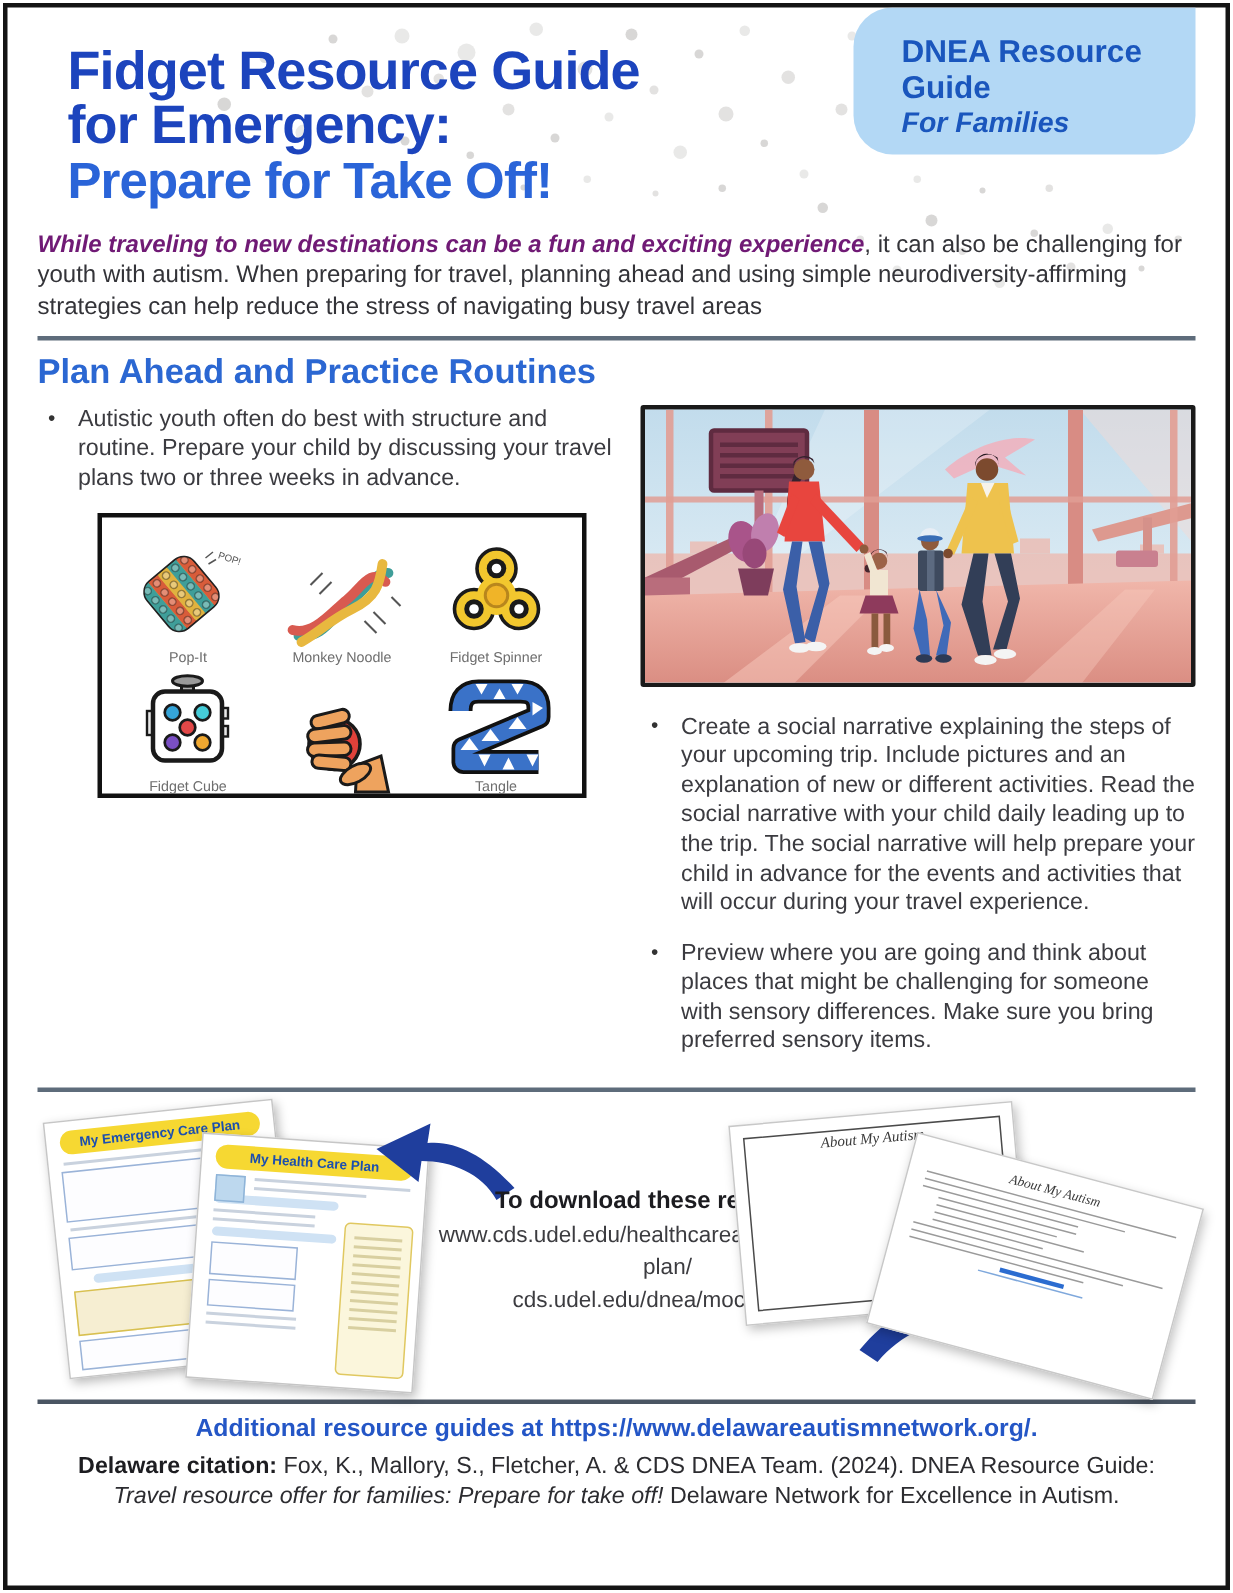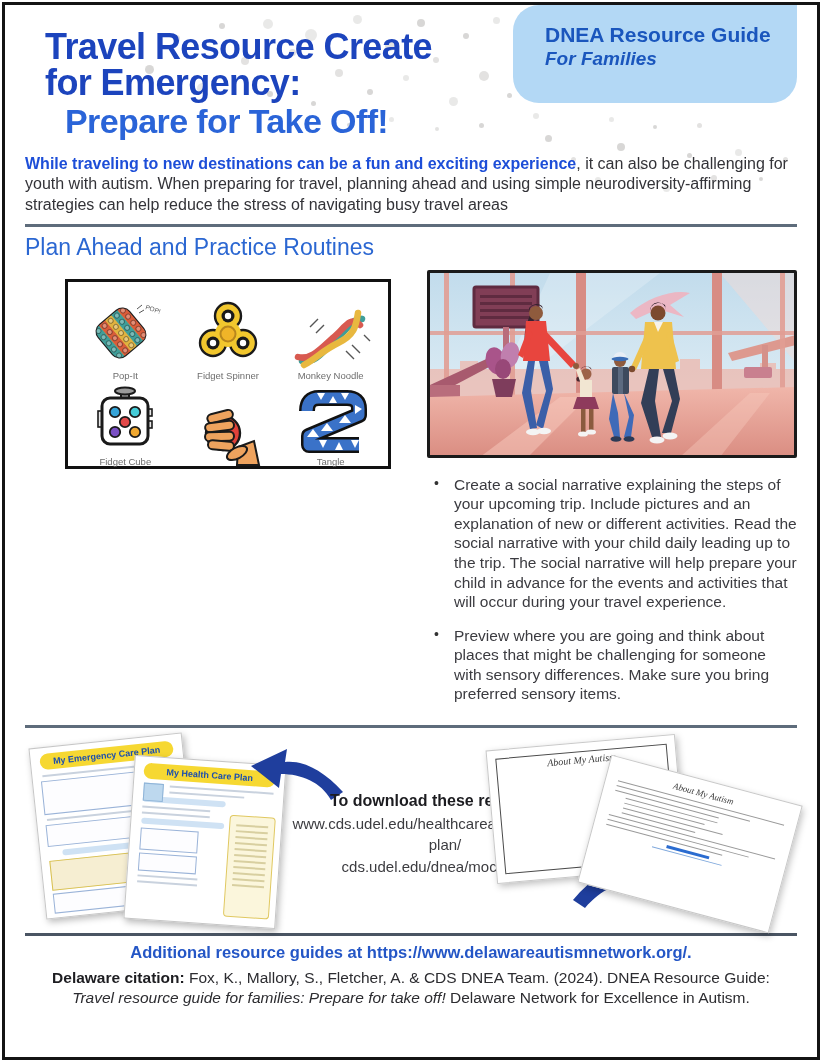--- a/index.html
+++ b/index.html
@@ -7,35 +7,35 @@
   .page { width:818px; height:1058px; margin:2px auto; border:3px solid #141414;
           position:relative; overflow:hidden; background:#fff; }
   .content { padding:0 20px; position:relative; }
 
   
   .header { position:relative; height:142px; margin-top:0; }
   .dots-layer { position:absolute; left:0; top:0; width:812px; height:210px; z-index:0; pointer-events:none; }
   .dot { position:absolute; border-radius:50%; background:#d4d3d1; }
   .title-block { position:relative; z-index:1; padding:24px 0 0 20px; }
   .title-dark { font-size:36px; font-weight:800; color:#1c44bd; line-height:1.0; letter-spacing:-0.6px; }
-  .title-light { font-size:34px; font-weight:800; color:#2a64d8; line-height:1.0; letter-spacing:-0.6px; margin-top:3px;margin-left:20px; }
-  .badge { position:absolute; z-index:2; right:0; top:0; width:284px; height:98px;
+  .title-light { font-size:34px; font-weight:800; color:#2a64d8; line-height:1.0; letter-spacing:-0.6px; margin-top:3px; }
+  .badge { position:absolute; z-index:2; right:0; top:0; width:228px; height:98px;
            background:#b3d8f5; border-radius:26px 0 26px 26px; padding:18px 0 0 32px; }
   .badge-title { font-size:21px; font-weight:800; color:#1a56bd; }
   .badge-sub { font-size:19px; font-weight:700; font-style:italic; color:#1a56bd; margin-top:1px; }
 
   .intro { margin-top:7px; font-size:16px; line-height:1.27; color:#333338; position:relative; z-index:1; }
-  .intro strong { color:#1d4ed8; }
+  .intro strong { color:#701a75;font-style:italic; }
 
   .divider { height:3px; background:#5e6c7b; border:none; }
   .div1 { margin:9px 0 7px; }
   .div2 { margin:7px 0 8px; }
   .div3 { margin:5px 0 7px; background:#4a5563; }
 
-  h2.section { font-size:23px; font-weight:400; color:#2b67d2; margin:2px 0 9px; }
+  h2.section { font-size:23px; font-weight:700; color:#2b67d2; margin:2px 0 9px; }
 
   .cols { display:flex; gap:14px; }
   .col-left { width:404px; }
   .col-right { flex:1; }
   ul.bullets { list-style:none; }
   ul.bullets li { position:relative; padding-left:27px; font-size:15.5px; line-height:1.26;
                   color:#3b3b40; margin-bottom:14px; }
   ul.bullets li::before { content:"•"; position:absolute; left:7px; top:0; font-size:14px; color:#333; }
 
   figure.family-fig { border:3px solid #1a1a1a; border-radius:2px; width:370px; height:188px;
@@ -145,38 +145,39 @@
           <div class="dot" style="left: 662px; top: 148px; width: 5px; height: 5px; opacity: 0.9;"></div>
           <div class="dot" style="left: 686px; top: 170px; width: 6px; height: 6px; opacity: 0.65;"></div>
           <div class="dot" style="left: 710px; top: 144px; width: 7px; height: 7px; opacity: 0.5;"></div>
           <div class="dot" style="left: 734px; top: 172px; width: 4px; height: 4px; opacity: 0.9;"></div>
           <div class="dot" style="left: 758px; top: 152px; width: 5px; height: 5px; opacity: 0.65;"></div>
           <div class="dot" style="left: 584px; top: 112px; width: 5px; height: 5px; opacity: 0.5;"></div>
           <div class="dot" style="left: 628px; top: 120px; width: 4px; height: 4px; opacity: 0.9;"></div>
           <div class="dot" style="left: 672px; top: 118px; width: 5px; height: 5px; opacity: 0.65;"></div>
         </div>
       <div class="title-block">
-        <div class="title-dark"><span>Travel Resource Create</span><br><span>for Emergency:</span></div>
+        <div class="title-dark"><span>Fidget Resource Guide</span><br><span>for Emergency:</span></div>
         <div class="title-light">Prepare for Take Off!</div>
       </div>
       <div class="badge">
         <div class="badge-title">DNEA Resource Guide</div>
         <div class="badge-sub">For Families</div>
       </div>
     </div>
 
     <p class="intro"><strong>While traveling to new destinations can be a fun and exciting experience</strong><span>, it can also be challenging for youth with autism. When preparing for travel, planning ahead and using simple neurodiversity-affirming strategies can help reduce the stress of navigating busy travel areas</span></p>
 
     <div class="divider div1"></div>
 
     <h2 class="section">Plan Ahead and Practice Routines</h2>
 
     <div class="cols">
       <div class="col-left">
         <ul class="bullets">
+          <li>Autistic youth often do best with structure and routine. Prepare your child by discussing your travel plans two or three weeks in advance.</li>
         </ul>
 
         <figure class="fidget-fig">
           <div class="toy">
             <svg width="72" height="70" viewBox="0 0 72 70">
               <g transform="rotate(-40 32 34)">
                 <rect x="12" y="14" width="40" height="40" rx="9" fill="#e0b23f" stroke="#222" stroke-width="2"></rect>
                 <clipPath id="popclip">
                     <rect x="12" y="14" width="40" height="40" rx="9"></rect>
                   </clipPath>
@@ -214,51 +215,51 @@
                       <circle cx="48" cy="50" r="2.4"></circle>
                   </g>
                 </g>
               </g>
               <text x="56" y="10" font-size="6.5" fill="#555" transform="rotate(18 56 10)">POP!</text>
               <path d="M48,10 l5,-4 M50,14 l5,-3" stroke="#555" stroke-width="1" fill="none"></path>
             </svg>
             <figcaption class="toy-label">Pop-It</figcaption>
           </div>
 
+          <div class="toy" style="margin-top:18px">
+            <svg width="86" height="64" viewBox="0 0 86 64">
+              <g fill="none" stroke-linecap="round" stroke-width="6.5">
+                <path d="M14,56 C30,58 36,44 48,34 S66,12 74,14" stroke="#3f9e99"></path>
+                <path d="M10,52 C24,56 36,40 46,32 S62,10 72,20" stroke="#d85a50"></path>
+                <path d="M16,60 C30,52 34,46 50,38 S68,22 70,8" stroke="#e8b83f"></path>
+              </g>
+              <g stroke="#555" stroke-width="1.4" fill="none">
+                <path d="M22,22 l8,-8 M28,28 l8,-8 M58,46 l8,8 M64,40 l8,8 M76,30 l6,6"></path>
+              </g>
+            </svg>
+            <figcaption class="toy-label">Monkey Noodle</figcaption>
+          </div>
+
           <div class="toy">
             <svg width="68" height="70" viewBox="0 0 68 70">
               <g stroke="#1a1a1a" stroke-width="2.4" fill="#f2c72e">
                 <circle cx="34" cy="17" r="13"></circle>
                 <circle cx="19" cy="44" r="13"></circle>
                 <circle cx="49" cy="44" r="13"></circle>
                 <circle cx="34" cy="35" r="13" stroke="none"></circle>
               </g>
               <circle cx="34" cy="17" r="6.5" fill="#1a1a1a"></circle>
                 <circle cx="34" cy="17" r="3.2" fill="#fff"></circle>
               <circle cx="19" cy="44" r="6.5" fill="#1a1a1a"></circle>
                 <circle cx="19" cy="44" r="3.2" fill="#fff"></circle>
               <circle cx="49" cy="44" r="6.5" fill="#1a1a1a"></circle>
                 <circle cx="49" cy="44" r="3.2" fill="#fff"></circle>
               <circle cx="34" cy="35" r="7.5" fill="#f0b428" stroke="#b8861d" stroke-width="2"></circle>
             </svg>
             <figcaption class="toy-label">Fidget Spinner</figcaption>
-          </div>
-
-          <div class="toy" style="margin-top:18px">
-            <svg width="86" height="64" viewBox="0 0 86 64">
-              <g fill="none" stroke-linecap="round" stroke-width="6.5">
-                <path d="M14,56 C30,58 36,44 48,34 S66,12 74,14" stroke="#3f9e99"></path>
-                <path d="M10,52 C24,56 36,40 46,32 S62,10 72,20" stroke="#d85a50"></path>
-                <path d="M16,60 C30,52 34,46 50,38 S68,22 70,8" stroke="#e8b83f"></path>
-              </g>
-              <g stroke="#555" stroke-width="1.4" fill="none">
-                <path d="M22,22 l8,-8 M28,28 l8,-8 M58,46 l8,8 M64,40 l8,8 M76,30 l6,6"></path>
-              </g>
-            </svg>
-            <figcaption class="toy-label">Monkey Noodle</figcaption>
           </div>
 
           <div class="toy">
             <svg width="70" height="70" viewBox="0 0 70 70">
               <rect x="31" y="5" width="8" height="8" fill="#b0b0b0" stroke="#1a1a1a" stroke-width="2"></rect>
               <ellipse cx="35" cy="6" rx="10" ry="3.5" fill="#9a9a9a" stroke="#1a1a1a" stroke-width="2"></ellipse>
               <rect x="8" y="26" width="5" height="16" fill="#e8e8e8" stroke="#1a1a1a" stroke-width="1.6"></rect>
               <rect x="57" y="24" width="5" height="7" fill="#e8e8e8" stroke="#1a1a1a" stroke-width="1.6"></rect>
               <rect x="57" y="36" width="5" height="7" fill="#e8e8e8" stroke="#1a1a1a" stroke-width="1.6"></rect>
               <rect x="12" y="13" width="46" height="46" rx="8" fill="#fff" stroke="#1a1a1a" stroke-width="3"></rect>
@@ -493,16 +494,16 @@
         <div class="tiny" style="width:70%"></div>
         <div class="tiny blue"></div>
         <div class="tiny blue2"></div>
       </div>
     </div>
 
     <div class="divider div3"></div>
 
     <div class="resources"><span>Additional resource guides at </span><span class="link">https://www.delawareautismnetwork.org/</span><span>.</span></div>
 
-    <p class="citation"><strong>Delaware citation:</strong><span> Fox, K., Mallory, S., Fletcher, A. &amp; CDS DNEA Team. (2024). DNEA Resource Guide: </span><em>Travel resource guide for families: Prepare for take off!</em><span> Delaware Network for Excellence in Autism.</span></p>
+    <p class="citation"><strong>Delaware citation:</strong><span> Fox, K., Mallory, S., Fletcher, A. &amp; CDS DNEA Team. (2024). DNEA Resource Guide: </span><em>Travel resource offer for families: Prepare for take off!</em><span> Delaware Network for Excellence in Autism.</span></p>
 
   </div>
 </div>
 
 </body></html>

